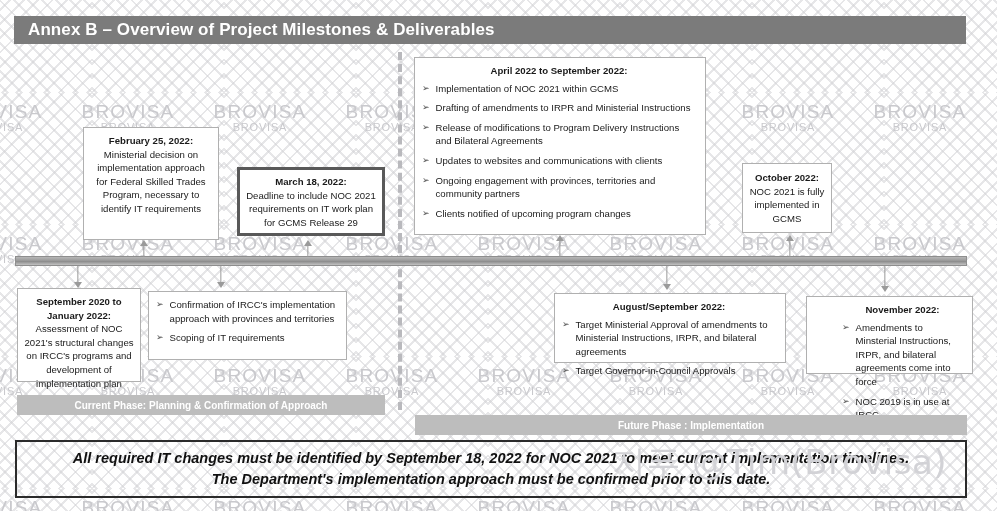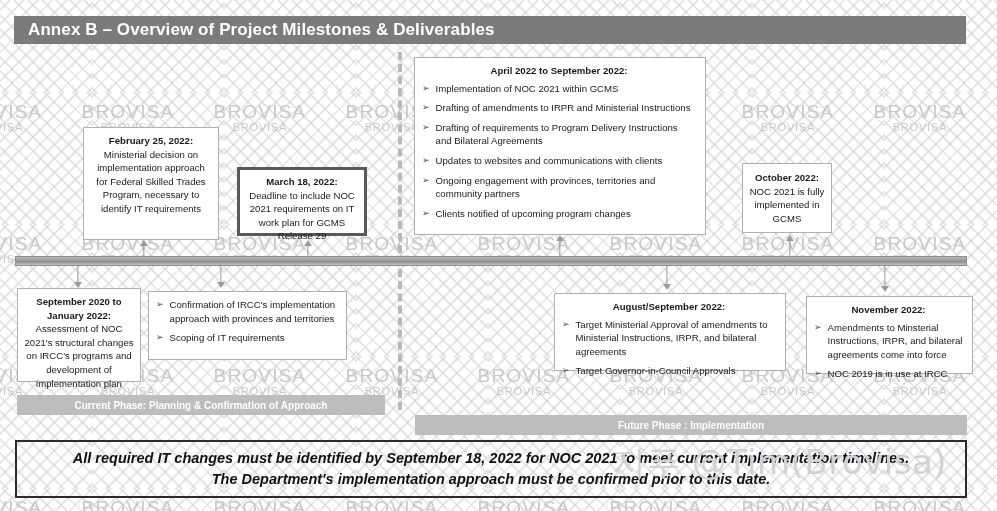--- a/index.html
+++ b/index.html
@@ -363,42 +363,42 @@
       <div class="head"></div>
   </div>
 
   <div class="box" style="left:83px;top:127px;width:136px;height:113px;">
     <div class="ctr">
       <span class="hd">February 25, 2022:</span>
       <span>Ministerial decision on implementation approach for Federal Skilled Trades Program, necessary to identify IT requirements</span>
     </div>
   </div>
 
-  <div class="box heavy" style="left:237px;top:167px;width:130px;height:69px;">
+  <div class="box heavy" style="left:237px;top:167px;width:148px;height:69px;">
     <div class="ctr" style="padding:5px 6px;">
       <span class="hd">March 18, 2022:</span>
       <span>Deadline to include NOC 2021 requirements on IT work plan for GCMS Release 29</span>
     </div>
   </div>
 
   <div class="box" style="left:414px;top:57px;width:292px;height:178px;">
     <div class="bullets">
       <span class="hd">April 2022 to September 2022:</span>
       <div>
           <div class="bul">
             <span class="ar">➢</span>
             <span class="tx">Implementation of NOC 2021 within GCMS</span>
           </div>
           <div class="bul">
             <span class="ar">➢</span>
             <span class="tx">Drafting of amendments to IRPR and Ministerial Instructions</span>
           </div>
           <div class="bul">
             <span class="ar">➢</span>
-            <span class="tx">Drafting of requirements to Program Delivery Instructions and Bilateral Agreements</span>
+            <span class="tx">Release of modifications to Program Delivery Instructions and Bilateral Agreements</span>
           </div>
           <div class="bul">
             <span class="ar">➢</span>
             <span class="tx">Updates to websites and communications with clients</span>
           </div>
           <div class="bul">
             <span class="ar">➢</span>
             <span class="tx">Ongoing engagement with provinces, territories and community partners</span>
           </div>
           <div class="bul">
@@ -431,37 +431,37 @@
             <span class="tx">Confirmation of IRCC's implementation approach with provinces and territories</span>
           </div>
           <div class="bul">
             <span class="ar">➢</span>
             <span class="tx">Scoping of IT requirements</span>
           </div>
         </div>
     </div>
   </div>
 
-  <div class="box" style="left:554px;top:293px;width:232px;height:78px;">
+  <div class="box" style="left:554px;top:293px;width:232px;height:70px;">
     <div class="bullets">
       <span class="hd">August/September 2022:</span>
       <div>
           <div class="bul">
             <span class="ar">➢</span>
             <span class="tx">Target Ministerial Approval of amendments to Ministerial Instructions, IRPR, and bilateral agreements</span>
           </div>
           <div class="bul">
             <span class="ar">➢</span>
             <span class="tx">Target Governor-in-Council Approvals</span>
           </div>
         </div>
     </div>
   </div>
 
-  <div class="box" style="left:806px;top:296px;width:167px;height:78px;">
+  <div class="box" style="left:806px;top:296px;width:167px;height:78px;padding-left:28px;">
     <div class="bullets">
       <span class="hd">November 2022:</span>
       <div>
           <div class="bul">
             <span class="ar">➢</span>
             <span class="tx">Amendments to Minsterial Instructions, IRPR, and bilateral agreements come into force</span>
           </div>
           <div class="bul">
             <span class="ar">➢</span>
             <span class="tx">NOC 2019 is in use at IRCC</span>

